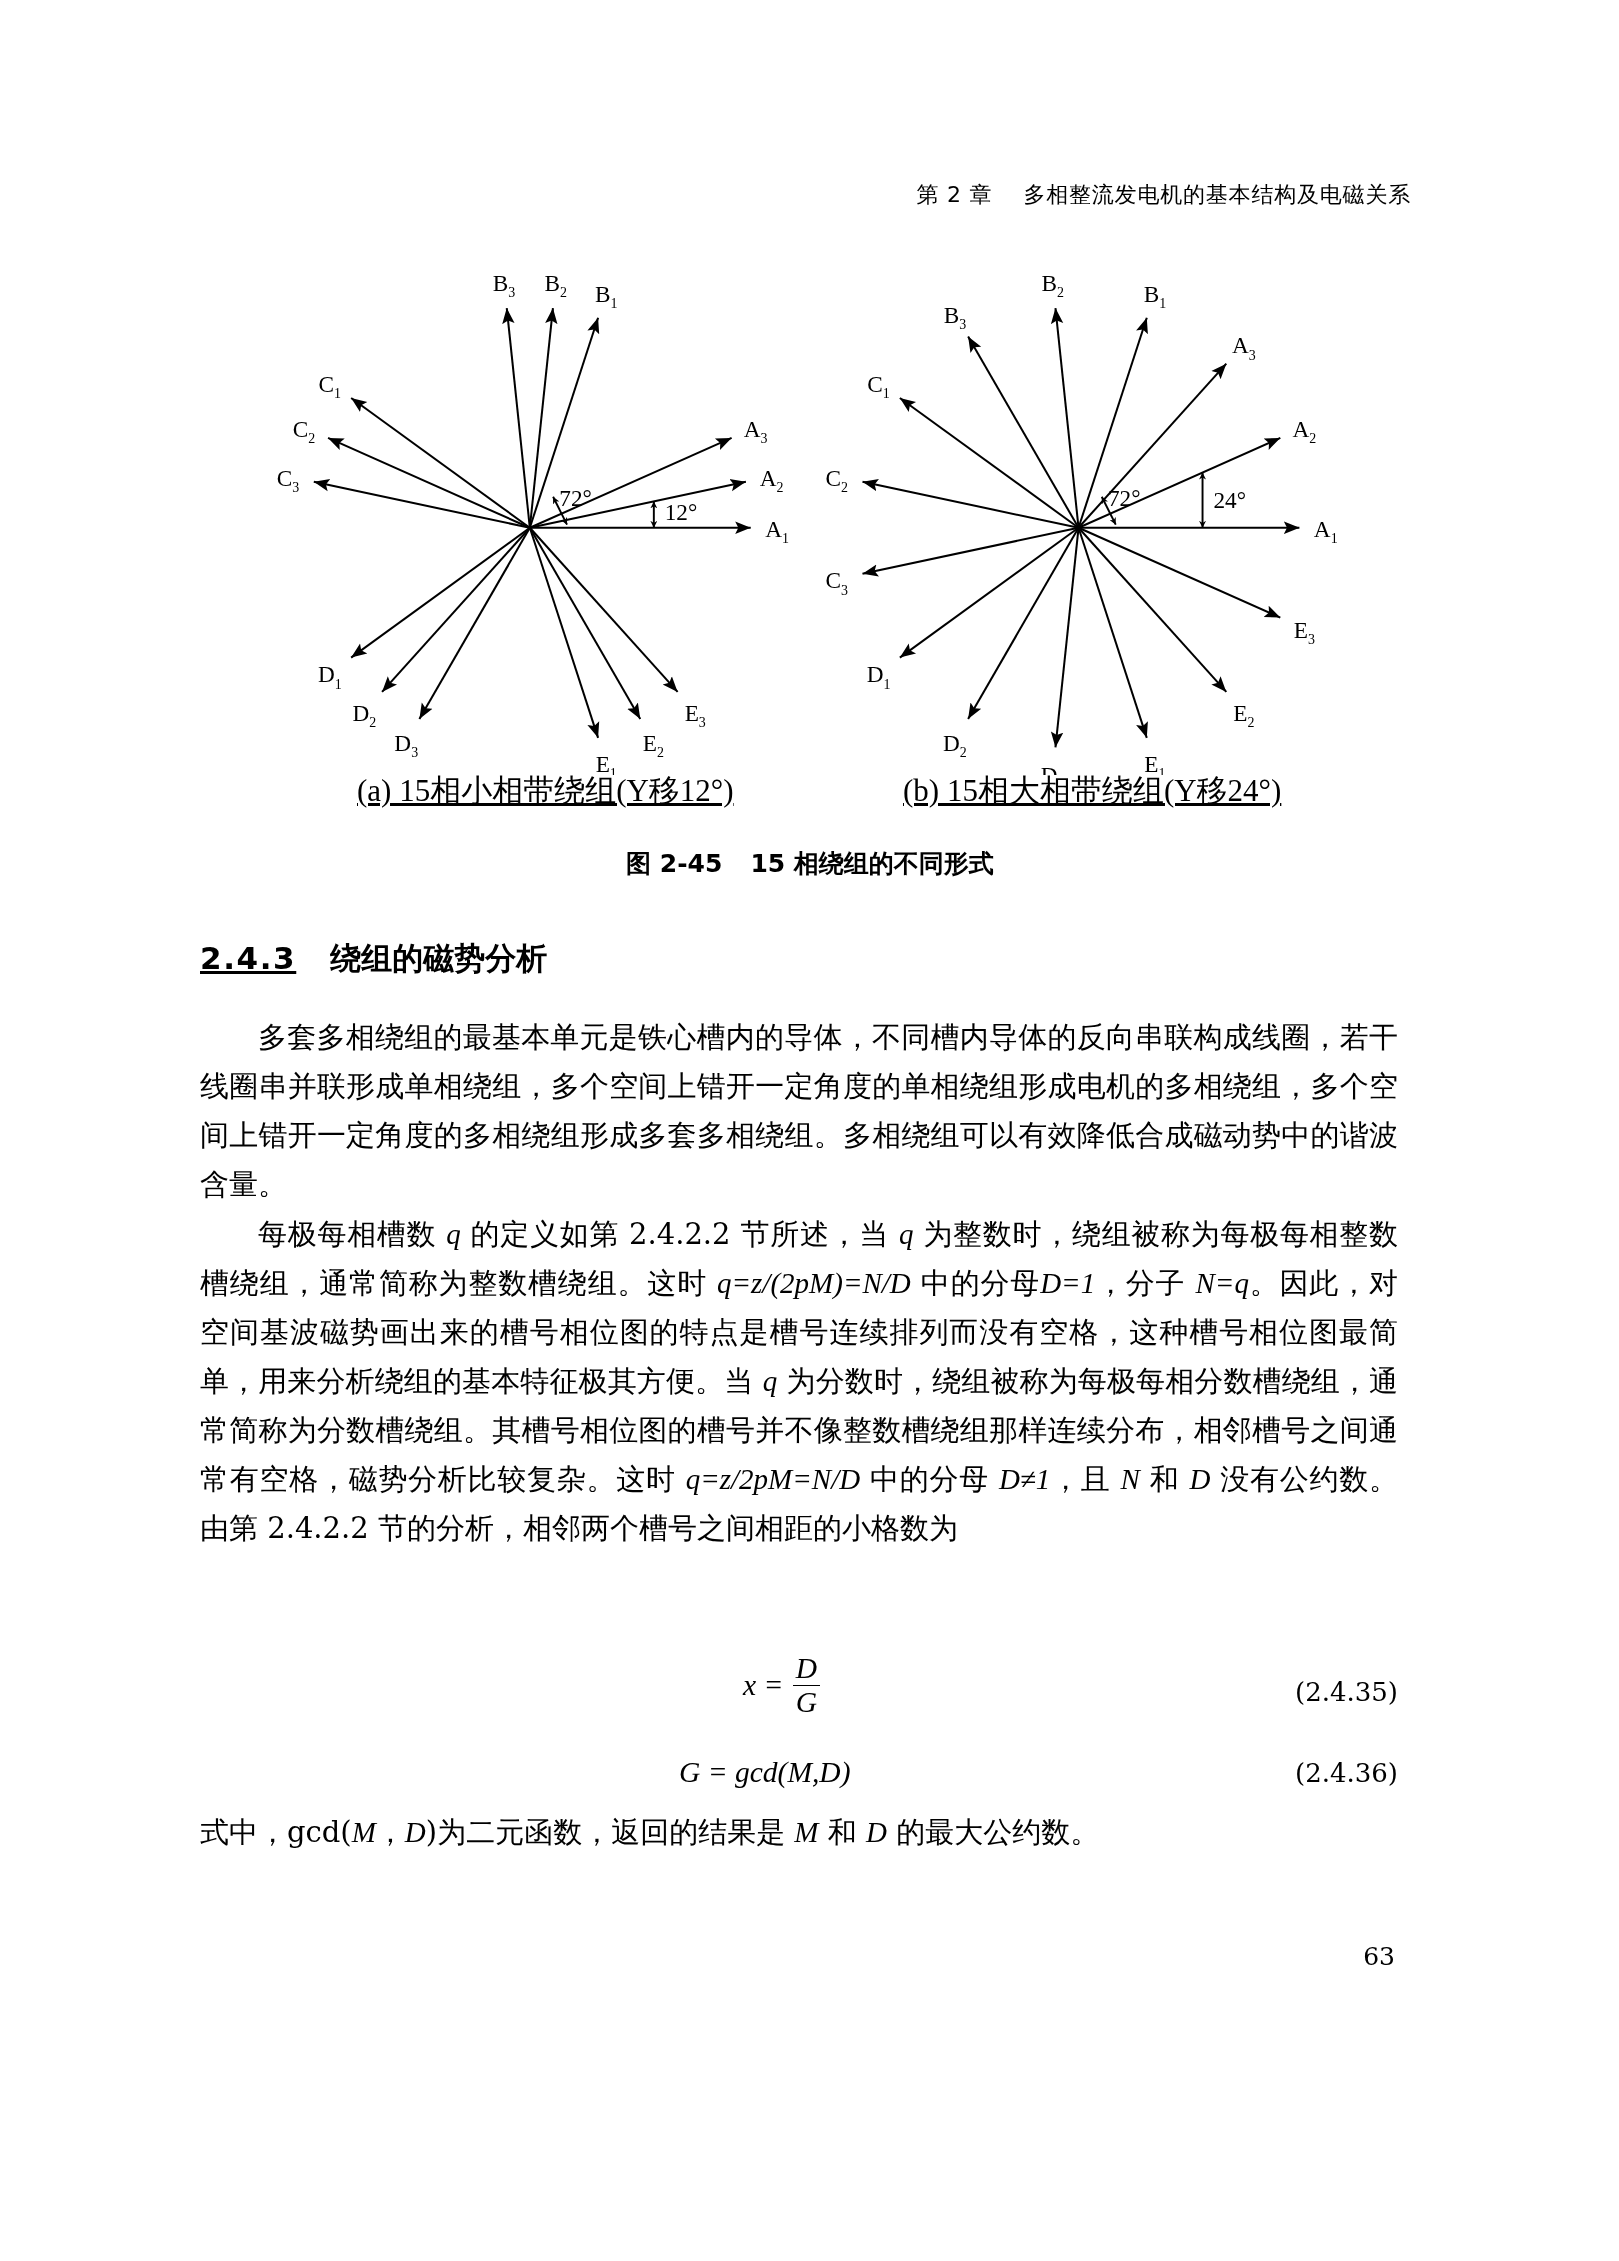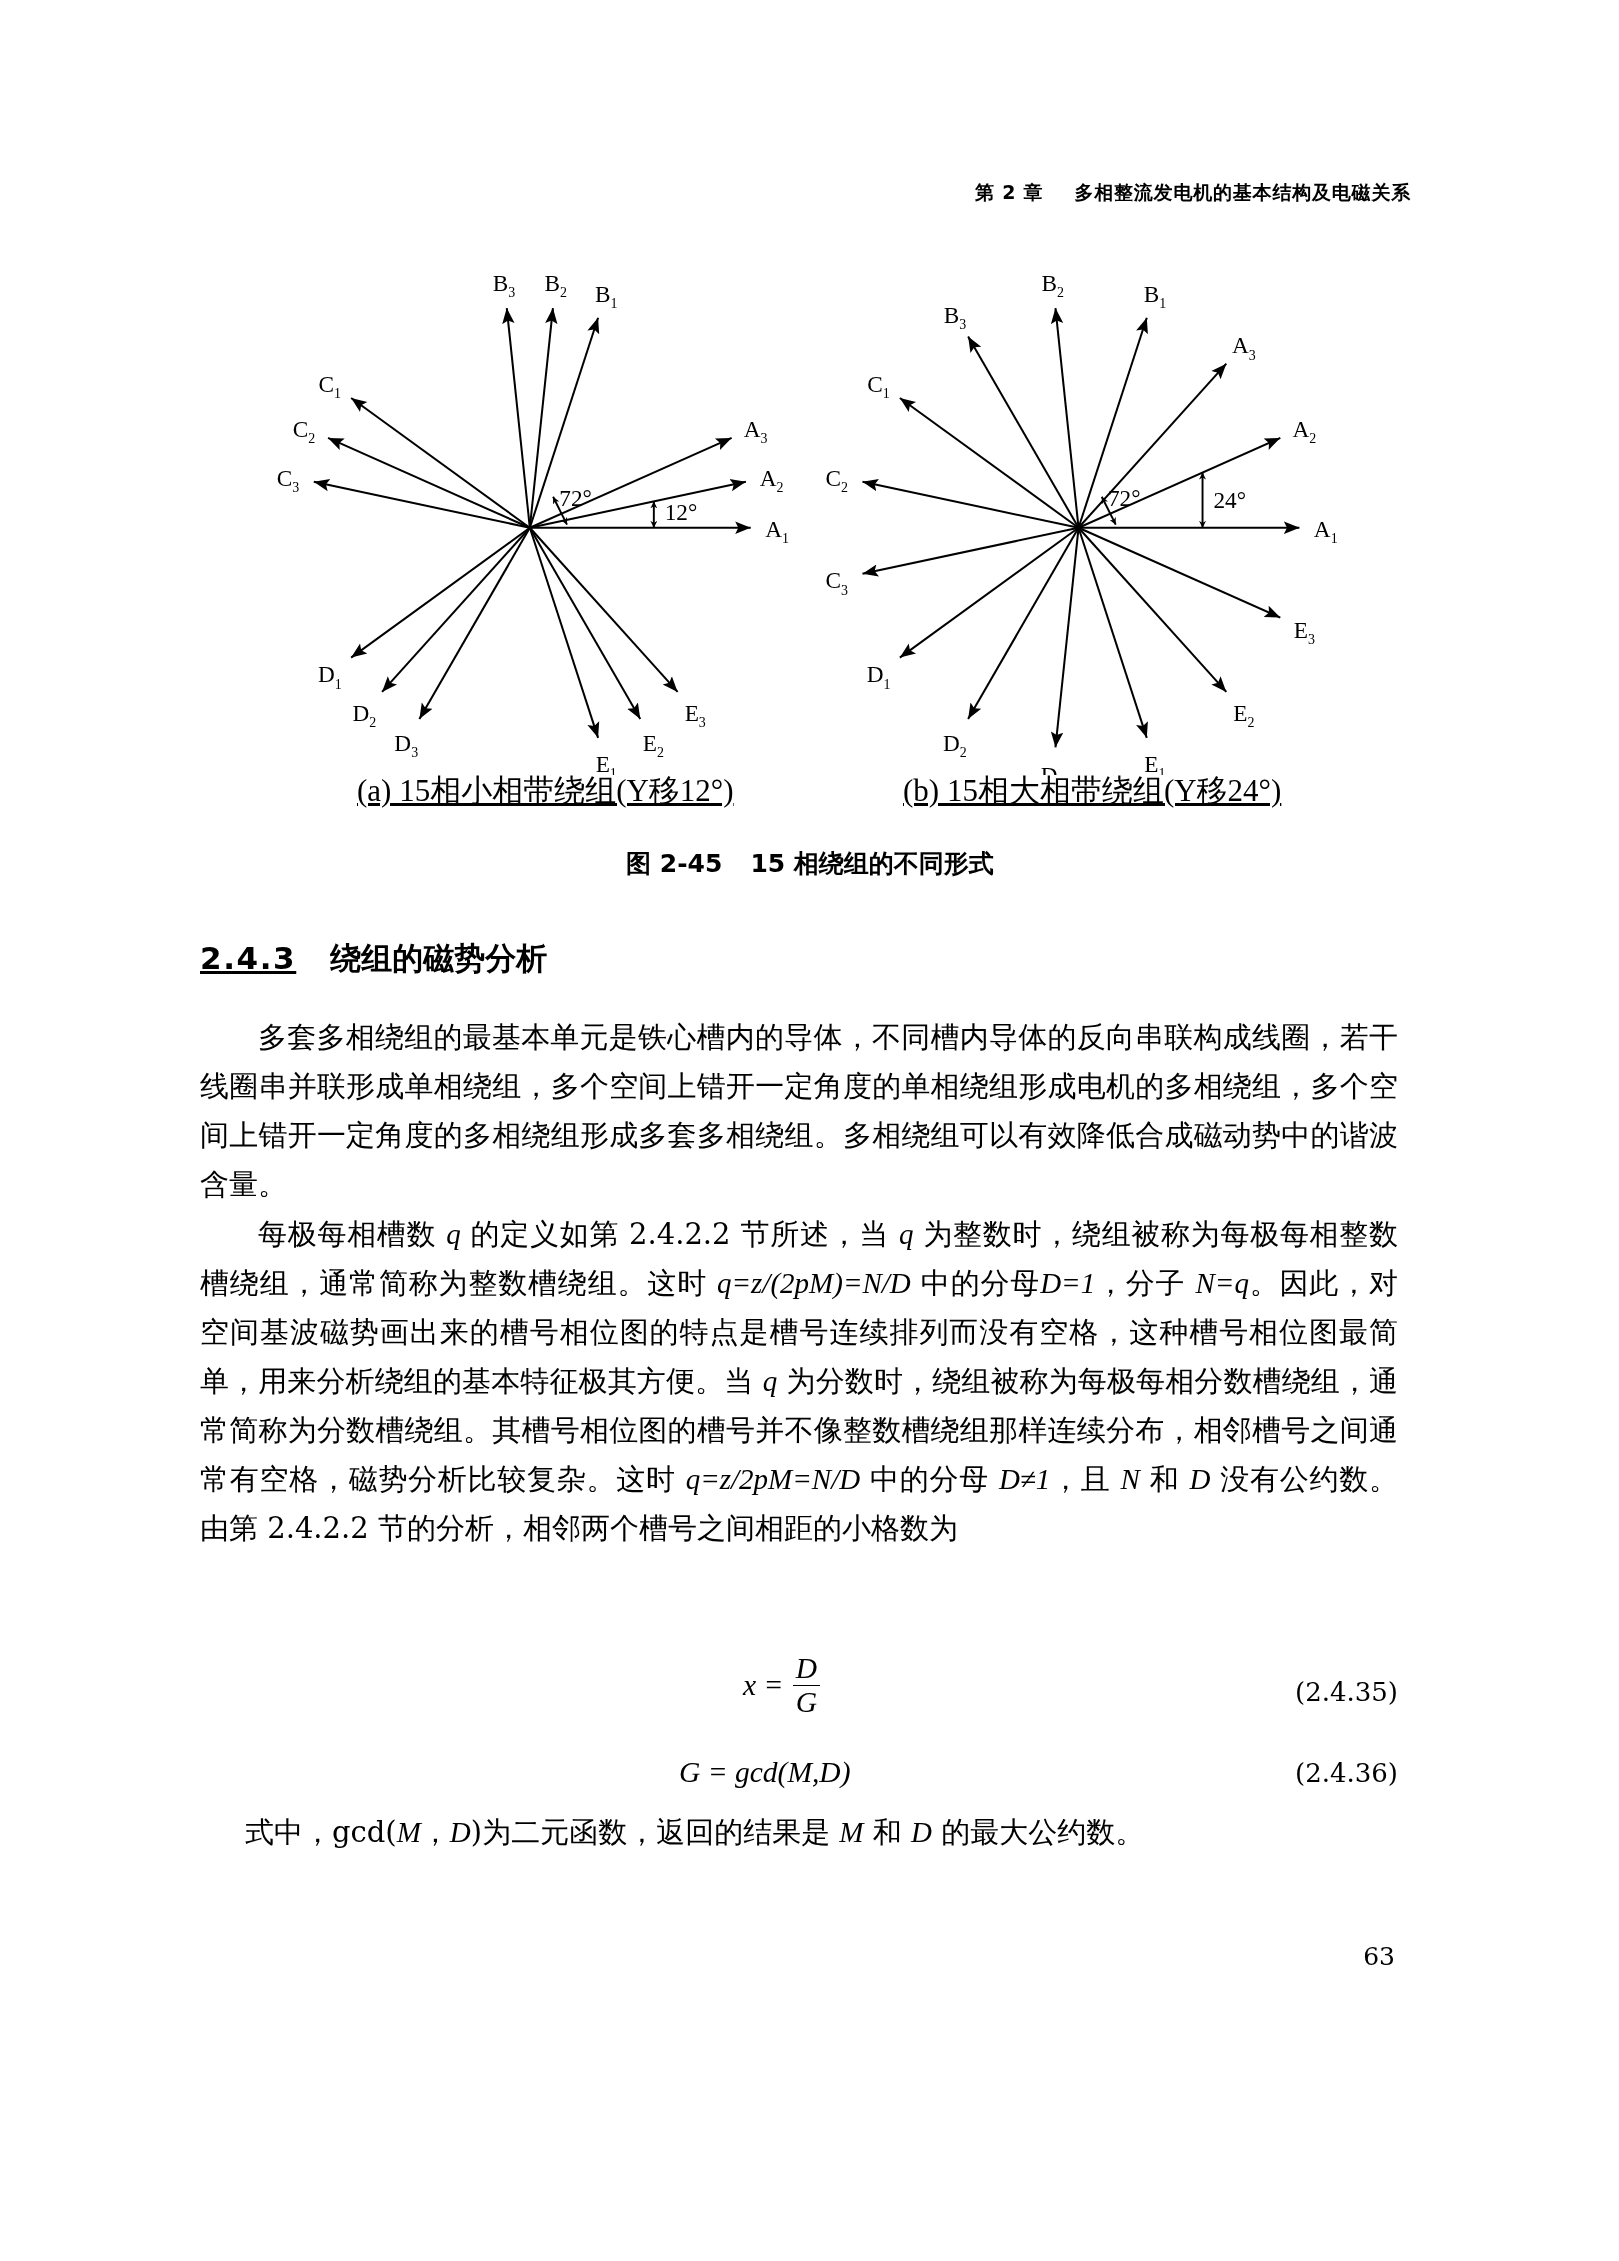--- a/index.html
+++ b/index.html
@@ -1,34 +1,34 @@
 <!DOCTYPE html>
 <html style="font-size:12.4px"><head>
 <meta charset="utf-8">
 <style>
   html, body { margin: 0; padding: 0; background: #ffffff; }
   body { width: 1620px; height: 2261px; position: relative; overflow: hidden;
          font-family: "DejaVu Serif", "Liberation Serif", serif; color: #000; }
-  .running-head { position: absolute; top: 180px; right: 209px; font-size: 19px; font-weight: bold;
+  .running-head { position: absolute; top: 180px; right: 209px; font-size: 22px; font-weight: normal;
                   font-family: "DejaVu Sans", "Liberation Sans", sans-serif; letter-spacing: 0.8px; }
   .running-head .chap { margin-right: 31px; }
   svg.fig { position: absolute; left: 0; top: 0; }
   .caption-sub { position: absolute; top: 770px; font-size: 31px; font-family: "Liberation Serif", "DejaVu Serif", serif; text-decoration: underline; }
   .caption-a { left: 357px; }
   .caption-b { left: 903px; }
   .fig-title { position: absolute; top: 832px; left: 0; width: 1620px; text-align: center;
                font-size: 25px; font-weight: bold; font-family: "DejaVu Sans", "Liberation Sans", sans-serif; margin-top: 15px; }
   .fig-title .num { margin-right: 28px; }
   .section-head { position: absolute; top: 938px; left: 200px; font-size: 31px; font-weight: bold;
                   font-family: "DejaVu Sans", "Liberation Sans", sans-serif; }
   .section-head .num { margin-right: 34px; letter-spacing: 1.6px; text-decoration: underline; }
   .body { position: absolute; left: 200px; width: 1198px; font-size: 29px; line-height: 49px;
           text-align: justify; font-family: "DejaVu Serif", "Liberation Serif", serif; }
   .body p { margin: 0; text-indent: 2em; }
-  .body p.noindent { text-indent: 0; margin-left: 45px; }
+  .body p.noindent { text-indent: 0; }
   .para1 { top: 1013px; }
   .para2 { top: 1210px; }
   .eq { position: absolute; left: 200px; width: 1198px; font-size: 29.5px; font-family: "Liberation Serif", "DejaVu Serif", serif; }
   .eq .expr { position: absolute; font-style: italic; }
   .eq .label { position: absolute; right: 0; font-style: normal; font-family: "DejaVu Serif", serif; font-size: 26px; }
   .eq1 { top: 1652px; height: 93px; }
   .eq2 { top: 1756px; height: 47px; }
   .frac { display: inline-block; vertical-align: middle; text-align: center; margin-left: 9.3px; }
   .frac .n, .frac .d { display: block; padding: 0 3.1px; }
   .frac .n { border-bottom: 1.6px solid #000; }

